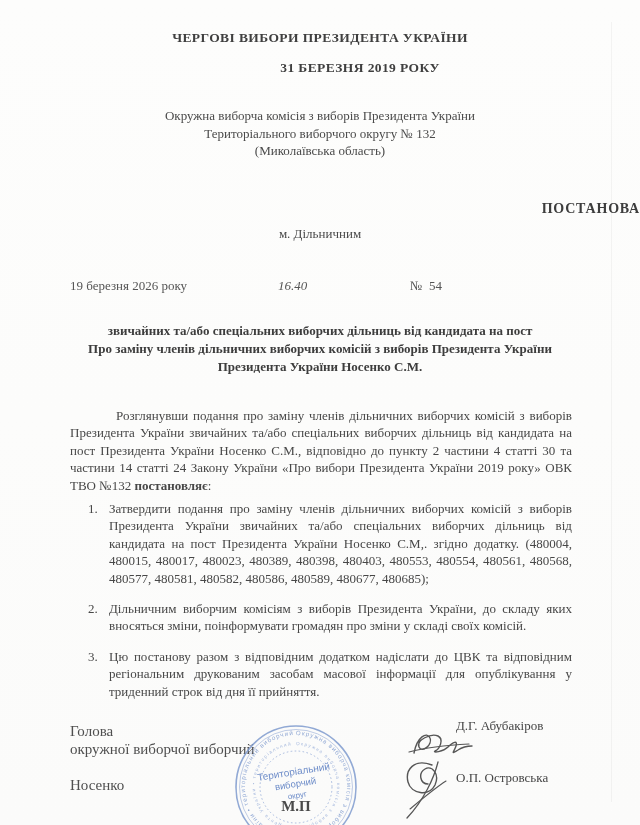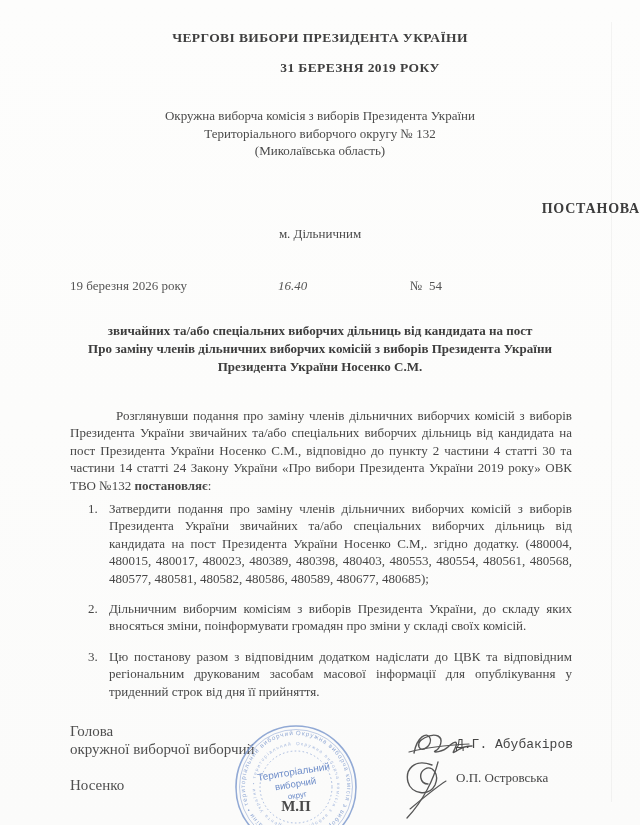--- a/index.html
+++ b/index.html
@@ -84,21 +84,21 @@
   </div>
 
   <div class="sig-role" style="top:723px;">Голова</div>
   <div class="sig-role" style="top:741px;">окружної виборчої виборчий</div>
   <div class="sig-role" style="top:777px;">Носенко</div>
 
   <svg class="sig-svg" style="left:406px;top:728px;" width="72" height="36" viewBox="0 0 72 36">
     <path d="M8,25 C11,9 21,3 24,10 C27,16 16,26 13,19 C10,12 25,5 32,8 C38,11 34,21 29,23 C26,25 37,24 42,19 C47,14 52,12 50,18 C48,24 44,27 52,22 C58,18 62,18 66,18" fill="none" stroke="#565656" stroke-width="1.4" stroke-linecap="round"></path>
     <path d="M3,24 C22,19 44,17 63,16" fill="none" stroke="#565656" stroke-width="1.2" stroke-linecap="round"></path>
   </svg>
-  <div class="sig-name" style="top:737px;font-family:Liberation Mono, monospace;">Д.Г. Абубакіров</div>
+  <div class="sig-name" style="top:718px;">Д.Г. Абубакіров</div>
 
   <svg class="sig-svg" style="left:400px;top:756px;" width="78" height="68" viewBox="0 0 78 68">
     <path d="M32,9 C14,2 5,14 8,26 C11,38 29,41 35,29 C40,18 32,9 25,13 C18,17 20,28 28,28" fill="none" stroke="#565656" stroke-width="1.4" stroke-linecap="round"></path>
     <path d="M38,6 C34,22 24,44 7,62" fill="none" stroke="#565656" stroke-width="1.3" stroke-linecap="round"></path>
     <path d="M10,53 C22,43 35,32 46,25" fill="none" stroke="#565656" stroke-width="1.1" stroke-linecap="round"></path>
   </svg>
   <div class="sig-name" style="top:770px;">О.П. Островська</div>
 
   <svg class="stamp" width="136" height="140" viewBox="0 0 136 140">
     <defs>

